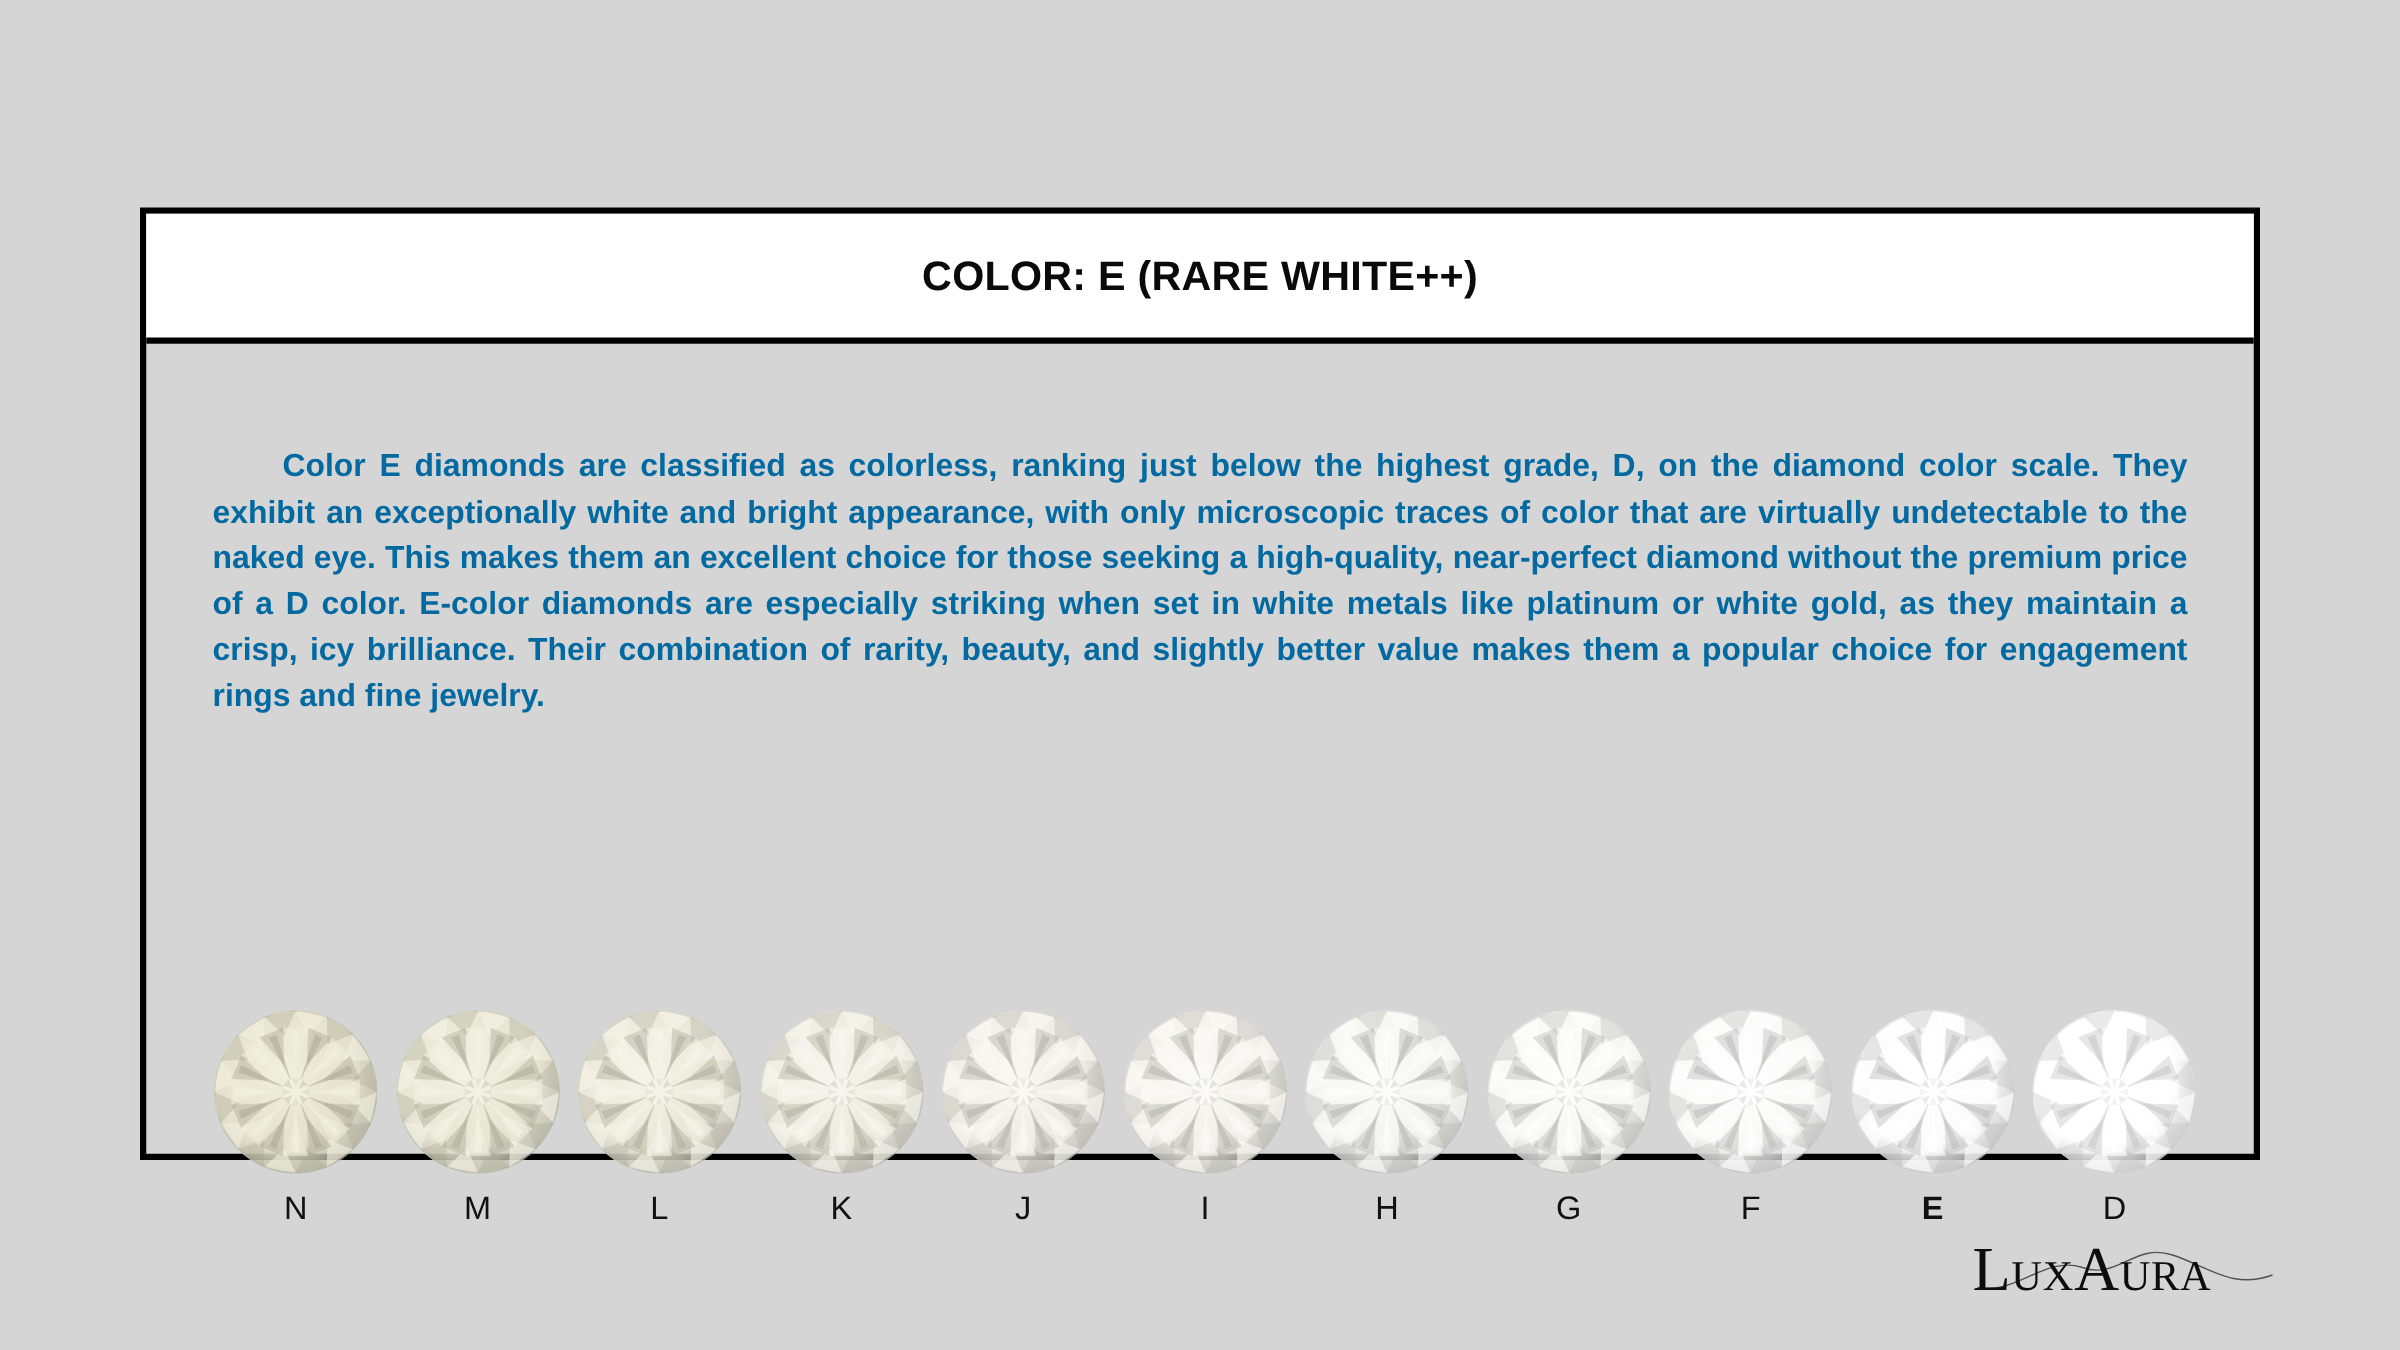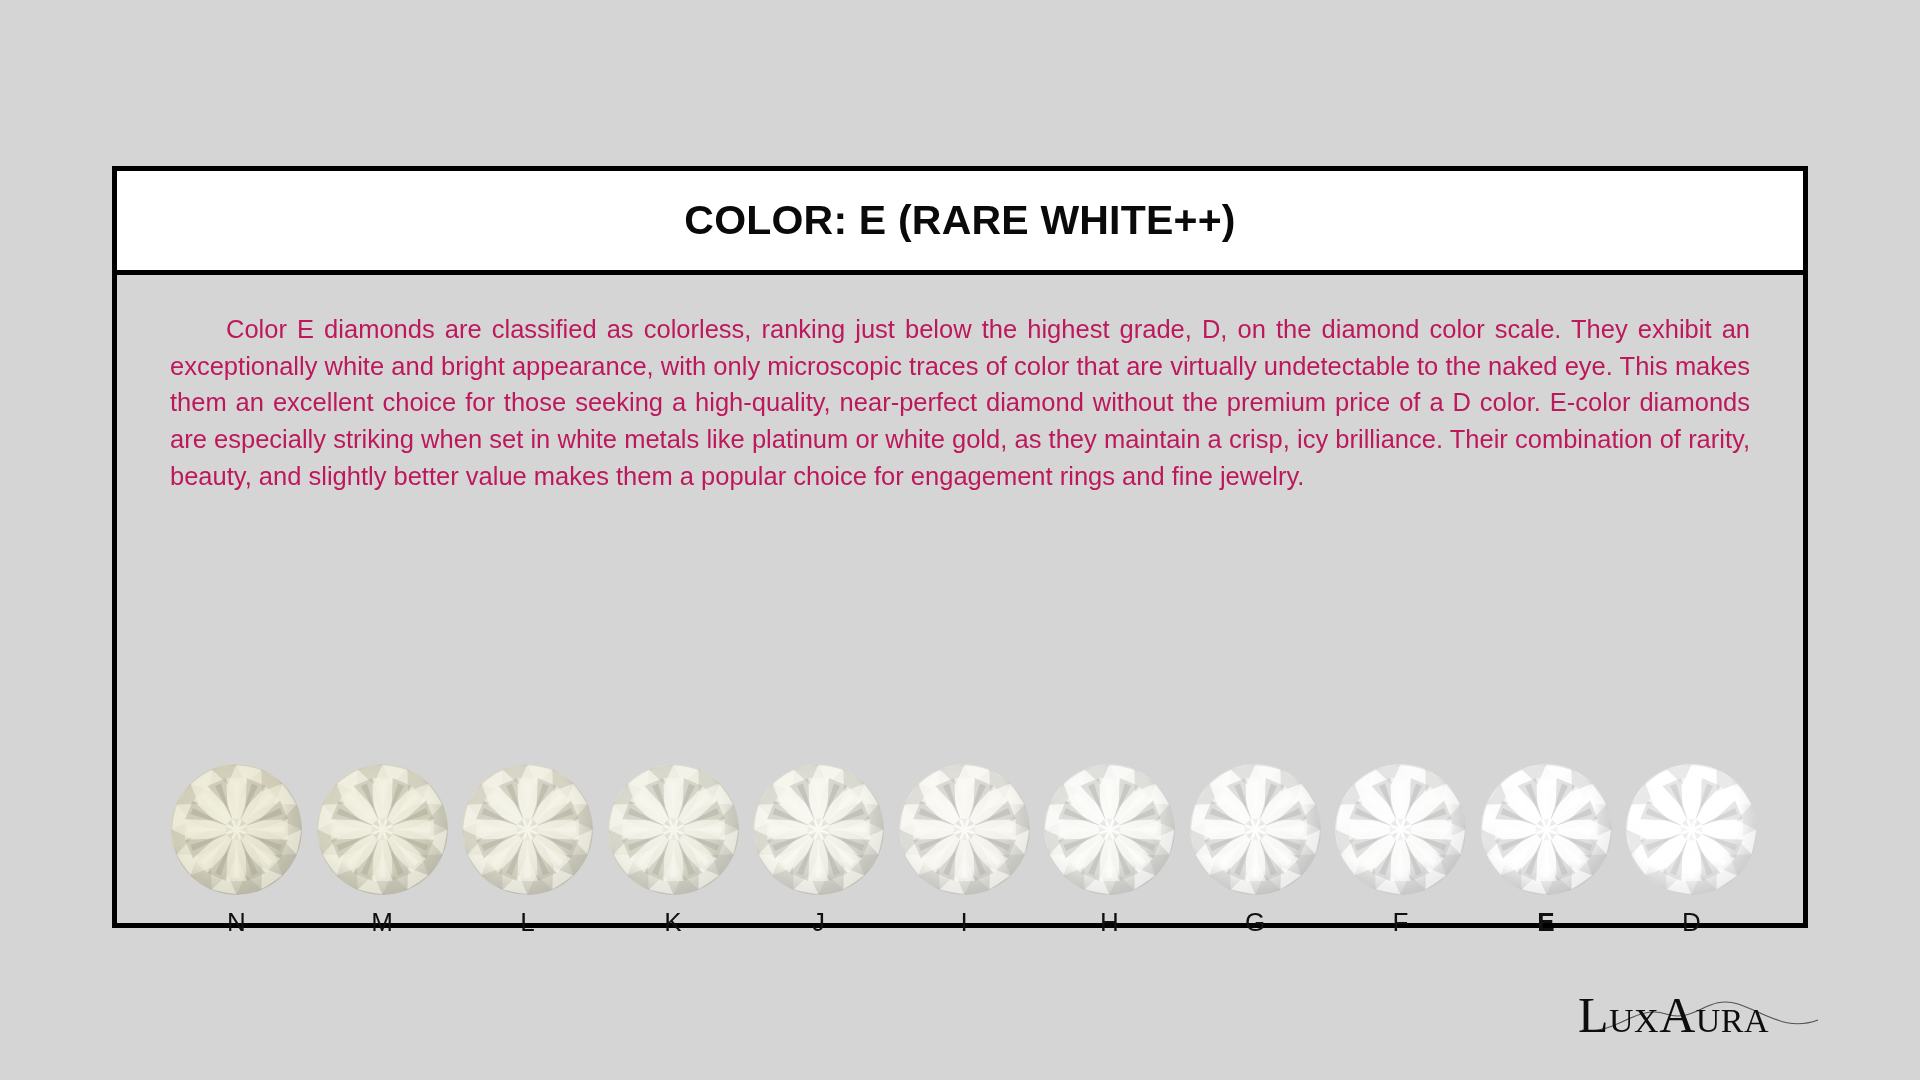--- a/index.html
+++ b/index.html
@@ -19,41 +19,41 @@
     border:5px solid #000;
     background:#d5d5d5;
   }
   .card-header{
     height:104px;
     background:#ffffff;
     border-bottom:5px solid #000;
     display:flex; align-items:center; justify-content:center;
   }
   .card-title{
-    font-size:41px;
+    font-size:33px;
     font-weight:bold;
     letter-spacing:0.2px;
     color:#0a0a0a;
     white-space:nowrap;
   }
   .card-body{
     position:relative;
     height:648px;
     padding:0;
   }
 
   
   .desc{
-    margin:36px 53px 0 53px;
+    margin:80px 53px 0 53px;
     font-size:25.5px;
     line-height:1.44;
-    color:#be185d;
+    color:#0369a1;
     text-align:justify;
     text-indent:56px;
-    -webkit-hyphens:none; hyphens:none;
+    -webkit-hyphens:none; hyphens:none;font-weight:bold;
   }
 
   
   .scale{
     position:absolute;
     left:54px;
     bottom:24px;
     width:1586px;
     display:flex;
     justify-content:space-between;

